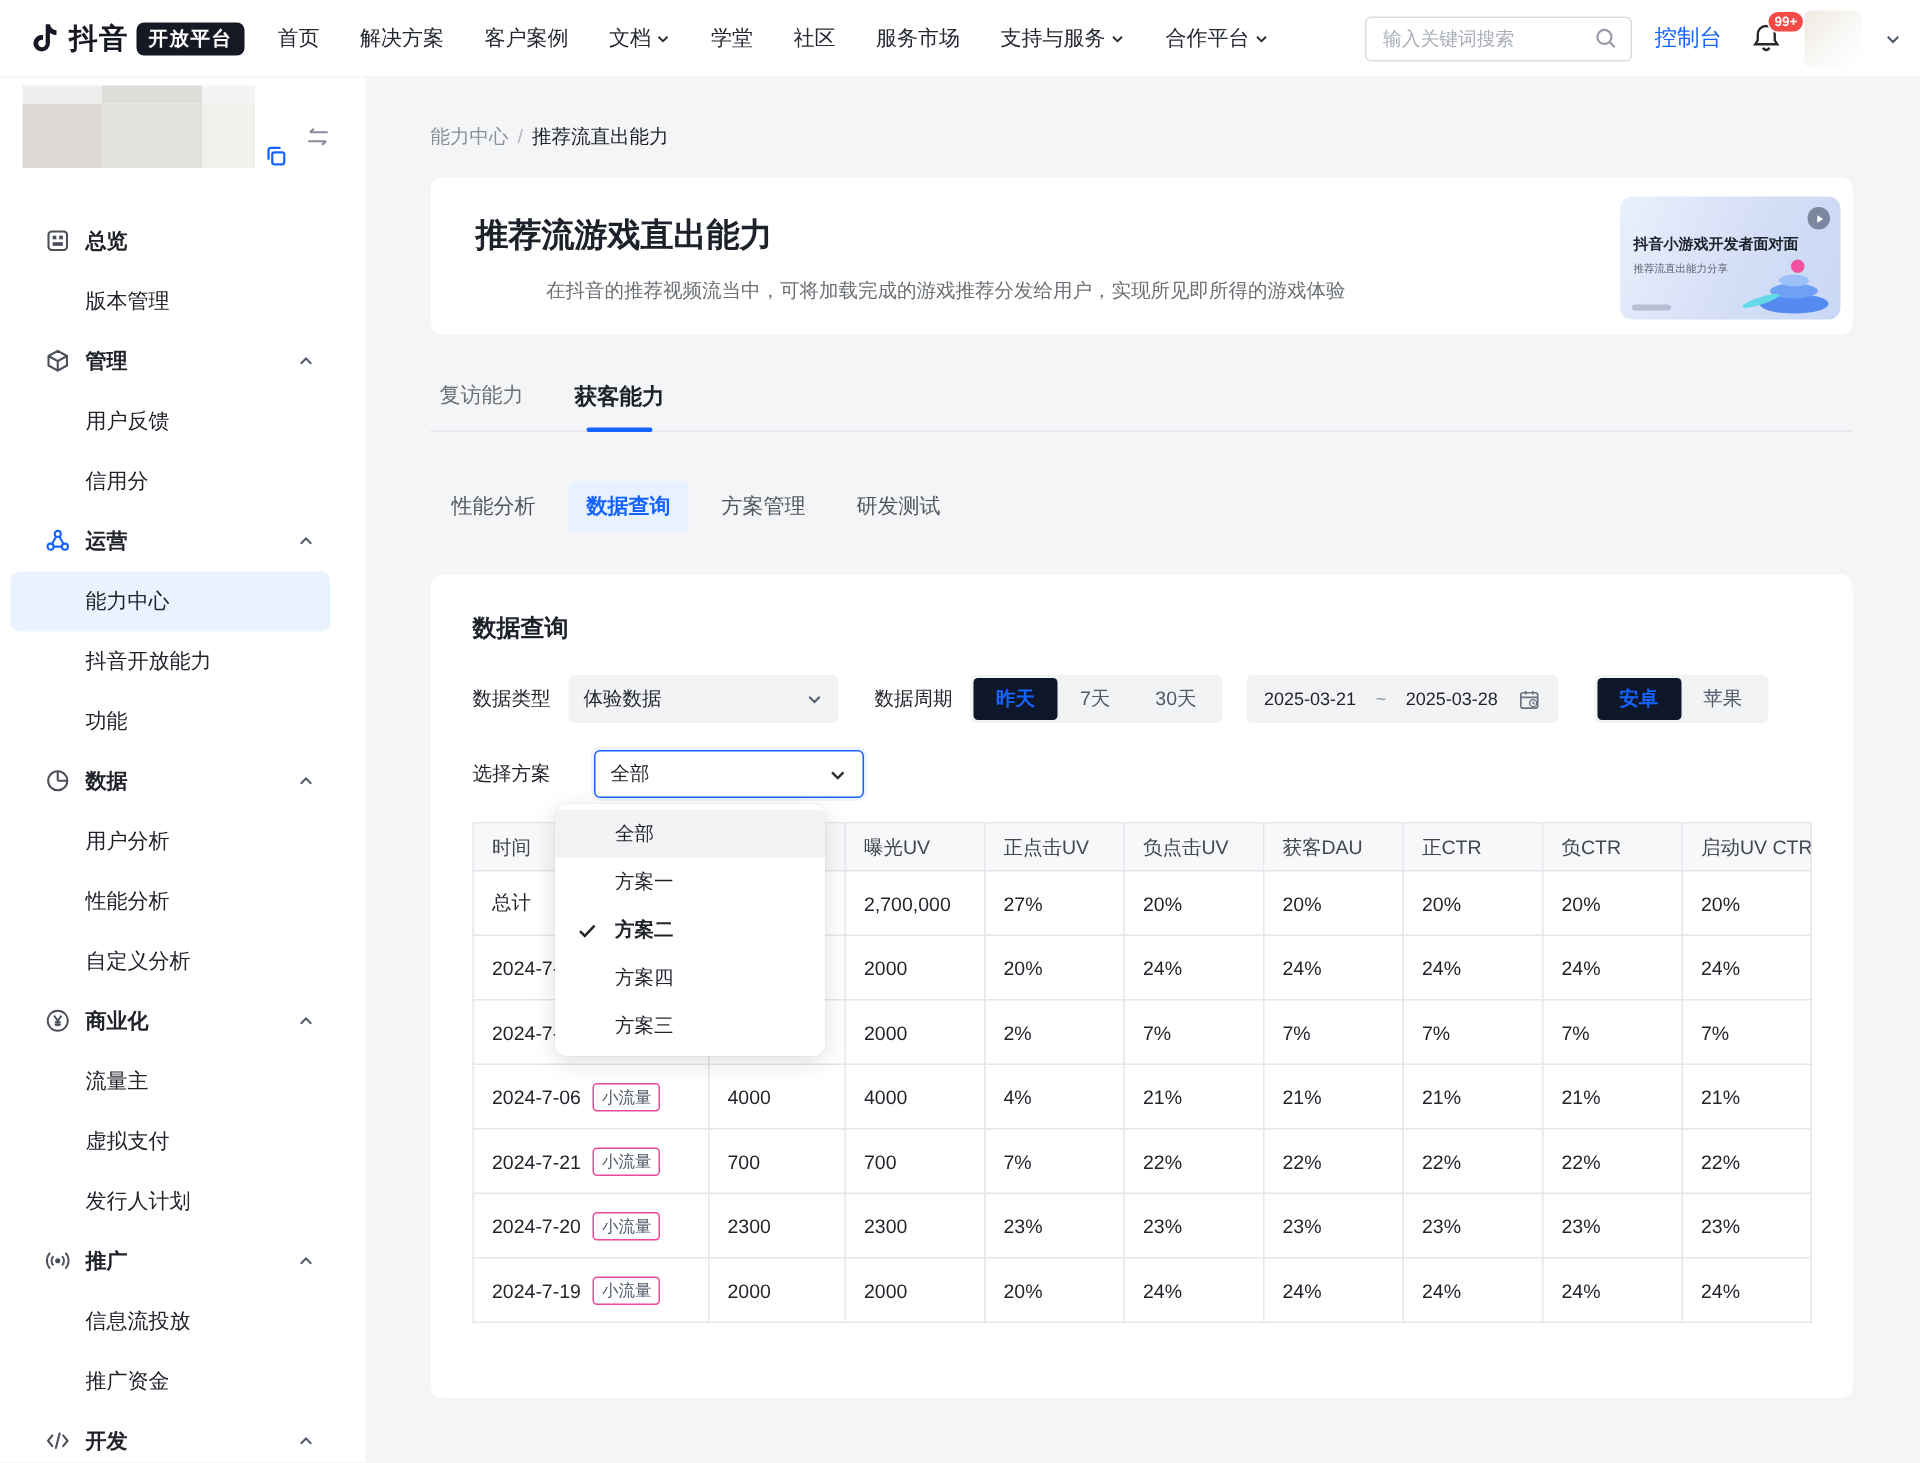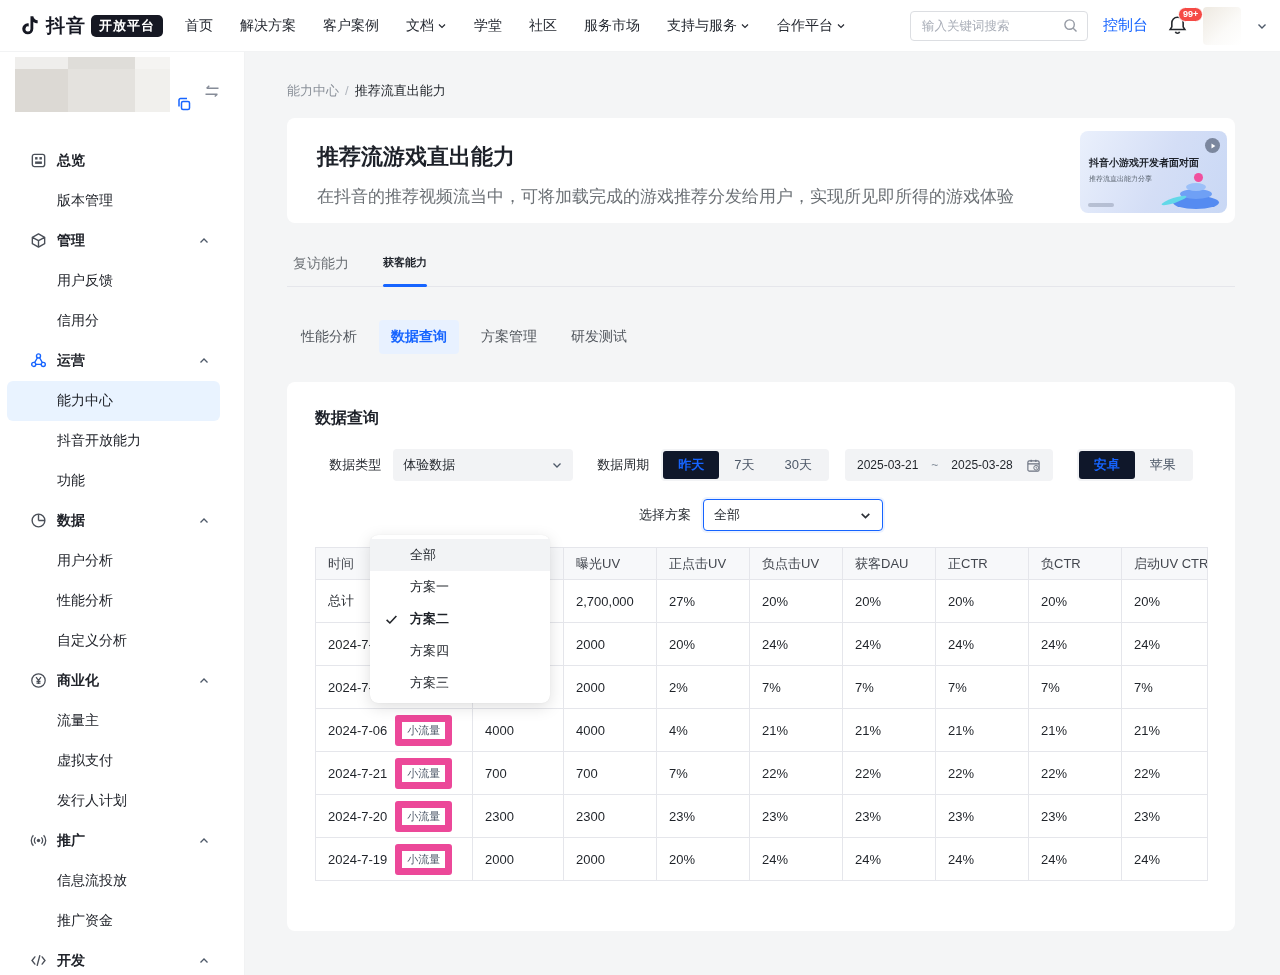--- a/index.html
+++ b/index.html
@@ -47,47 +47,47 @@
   .mi.active{background:#e9f3ff;}
   
   .content{position:absolute;left:245px;top:52px;width:1035px;bottom:0;background:#f4f5f6;
            padding:0 45px 0 42px;box-sizing:border-box;overflow:hidden;}
   .breadcrumb{margin-top:30px;font-size:13px;color:#8a9099;}
   .breadcrumb .sep{margin:0 6px;color:#b0b5bd;}
   .breadcrumb .cur{color:#1f2329;}
   .header-card{margin-top:18px;background:#fff;border-radius:8px;height:105px;position:relative;
                padding:24px 30px;box-sizing:border-box;}
   .page-title{font-size:22px;font-weight:700;color:#1d2129;}
-  .page-desc{margin-top:13px;font-size:17px;color:#6b7075;}
+  .page-desc{margin-top:13px;font-size:13px;color:#6b7075;margin-left:47px;}
   .banner{position:absolute;right:8px;top:13px;width:147px;height:82px;border-radius:8px;cursor:pointer;
           background:linear-gradient(115deg,#eaf0fc 0%,#d4def6 55%,#c9d8f5 100%);overflow:hidden;}
   .banner-title{font-size:10px;font-weight:700;color:#1d2129;margin:25px 0 0 9px;white-space:nowrap;}
   .banner-sub{font-size:7px;color:#5a6470;margin:4px 0 0 9px;}
   .play{position:absolute;top:7px;right:7px;width:15px;height:15px;border-radius:50%;
         background:rgba(55,65,85,.55);display:flex;align-items:center;justify-content:center;}
   .deco{position:absolute;border-radius:50%;}
   .d1{width:46px;height:13px;background:#3f7cf0;right:8px;bottom:4px;opacity:.85;}
   .d2{width:32px;height:10px;background:#6fa0f5;right:15px;bottom:14px;}
   .d3{width:20px;height:8px;background:#9cc0f8;right:21px;bottom:22px;}
   .d4{width:9px;height:9px;background:#f0509e;right:24px;bottom:31px;}
   .d5{width:26px;height:5px;background:#62d8e8;right:40px;bottom:10px;transform:rotate(-18deg);}
   .logo-smudge{position:absolute;left:8px;bottom:6px;width:26px;height:4px;background:#8d98ad;opacity:.5;border-radius:2px;}
   .tabs-row{margin-top:32px;border-bottom:1px solid #e5e6eb;display:flex;gap:34px;padding:0 6px;}
   .tab{font-size:14px;color:#6b7075;padding-bottom:13px;position:relative;cursor:pointer;}
-  .tab.active{color:#1d2129;font-weight:700;font-size:11px;}
+  .tab.active{color:#1d2129;font-weight:700;font-size:15px;}
   .tab.active::after{content:"";position:absolute;left:50%;transform:translateX(-50%);bottom:-1px;
                      width:44px;height:3px;background:#1664ff;border-radius:2px;}
   .subtabs{margin-top:33px;display:flex;gap:10px;padding-left:2px;}
   .subtab{font-size:14px;color:#51565d;padding:8px 12px;border-radius:4px;cursor:pointer;}
   .subtab.active{background:#e8f1ff;color:#1664ff;font-weight:600;}
   .query-card{margin-top:28px;background:#fff;border-radius:8px;padding:26px 28px 50px;box-sizing:border-box;position:relative;}
   .q-title{font-size:16px;font-weight:700;color:#1d2129;}
-  .filter-row,.plan-row{display:flex;align-items:center;justify-content:center;}
+  .filter-row,.plan-row{display:flex;align-items:center;}
   .filter-row{margin-top:20px;}
-  .plan-row{margin-top:18px;}
+  .plan-row{margin-top:18px;gap:17px;}
   .f-label{font-size:13px;color:#1f2329;white-space:nowrap;}
   .select-gray{margin-left:12px;width:180px;height:32px;background:#f2f3f5;border-radius:4px;display:flex;
                align-items:center;justify-content:space-between;padding:0 10px;box-sizing:border-box;
                font-size:13px;color:#1f2329;cursor:pointer;}
   .seg{margin-left:12px;background:#f2f3f5;border-radius:4px;padding:2px;display:flex;height:32px;box-sizing:border-box;}
   .seg-btn{padding:0 15px;display:flex;align-items:center;font-size:13px;color:#4e5969;border-radius:3px;cursor:pointer;}
   .seg-btn.active{background:#0f172a;color:#1664ff;font-weight:600;}
   .date-box{margin-left:16px;height:32px;background:#f2f3f5;border-radius:4px;display:flex;align-items:center;
             padding:0 12px;gap:13px;font-size:12px;color:#1f2329;cursor:pointer;}
   .date-sep{color:#86909c;}
@@ -100,21 +100,21 @@
   .dd-opt{height:32px;display:flex;align-items:center;padding-left:40px;font-size:13px;color:#1f2329;
           position:relative;cursor:pointer;}
   .dd-opt.hover{background:#f2f3f5;}
   .dd-opt.checked{font-weight:700;}
   .dd-opt .check{position:absolute;left:15px;top:10px;}
   table.data{border-collapse:collapse;margin-top:16px;width:892px;table-layout:fixed;}
   table.data th,table.data td{border:1px solid #e5e6eb;font-size:13px;text-align:left;
                               padding:0 4px 0 12px;box-sizing:border-box;overflow:hidden;white-space:nowrap;}
   table.data th{height:32px;background:#f7f8fa;color:#42464e;font-weight:400;}
   table.data td{height:43px;color:#1f2329;}
-  .flow-badge{display:inline-block;margin-left:8px;border:7px solid #ec4899;border-radius:3px;font-size:11px;
+  .flow-badge{display:inline-block;margin-left:8px;border:1px solid #ec4899;border-radius:3px;font-size:11px;
               color:#4e5969;padding:1px 5px;background:#fff;vertical-align:1px;}
 </style>
 </head>
 <body>
 
 <div class="navbar">
   <div class="brand">
     <span>
       <svg width="25" height="25" viewBox="0 0 24 24">
           <path d="M16.6 3c.4 2.3 1.9 3.7 4.2 3.9v3c-1.6 0-3-.5-4.2-1.3v6.6a5.3 5.3 0 1 1-5.3-5.3c.3 0 .6 0 .9.1v3a2.4 2.4 0 1 0 1.7 2.3V3h2.7z" fill="#161823"></path>

